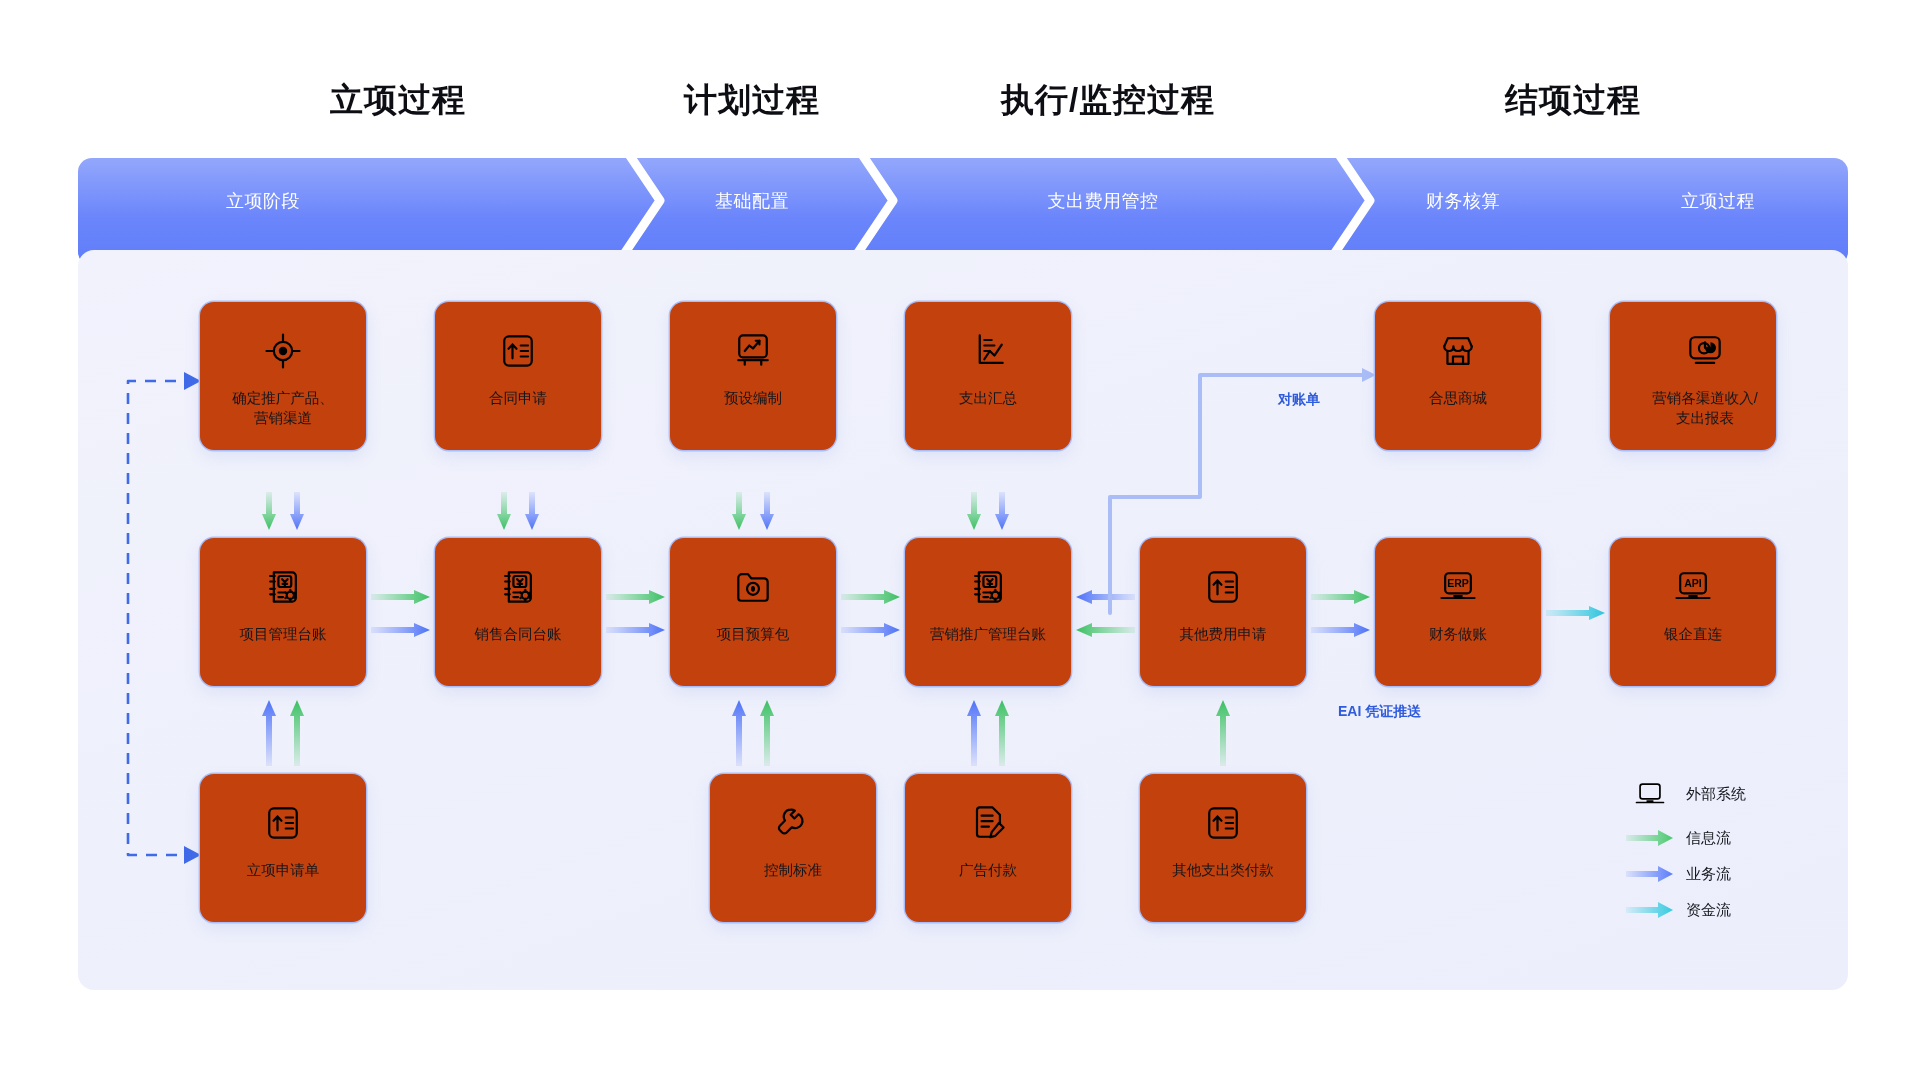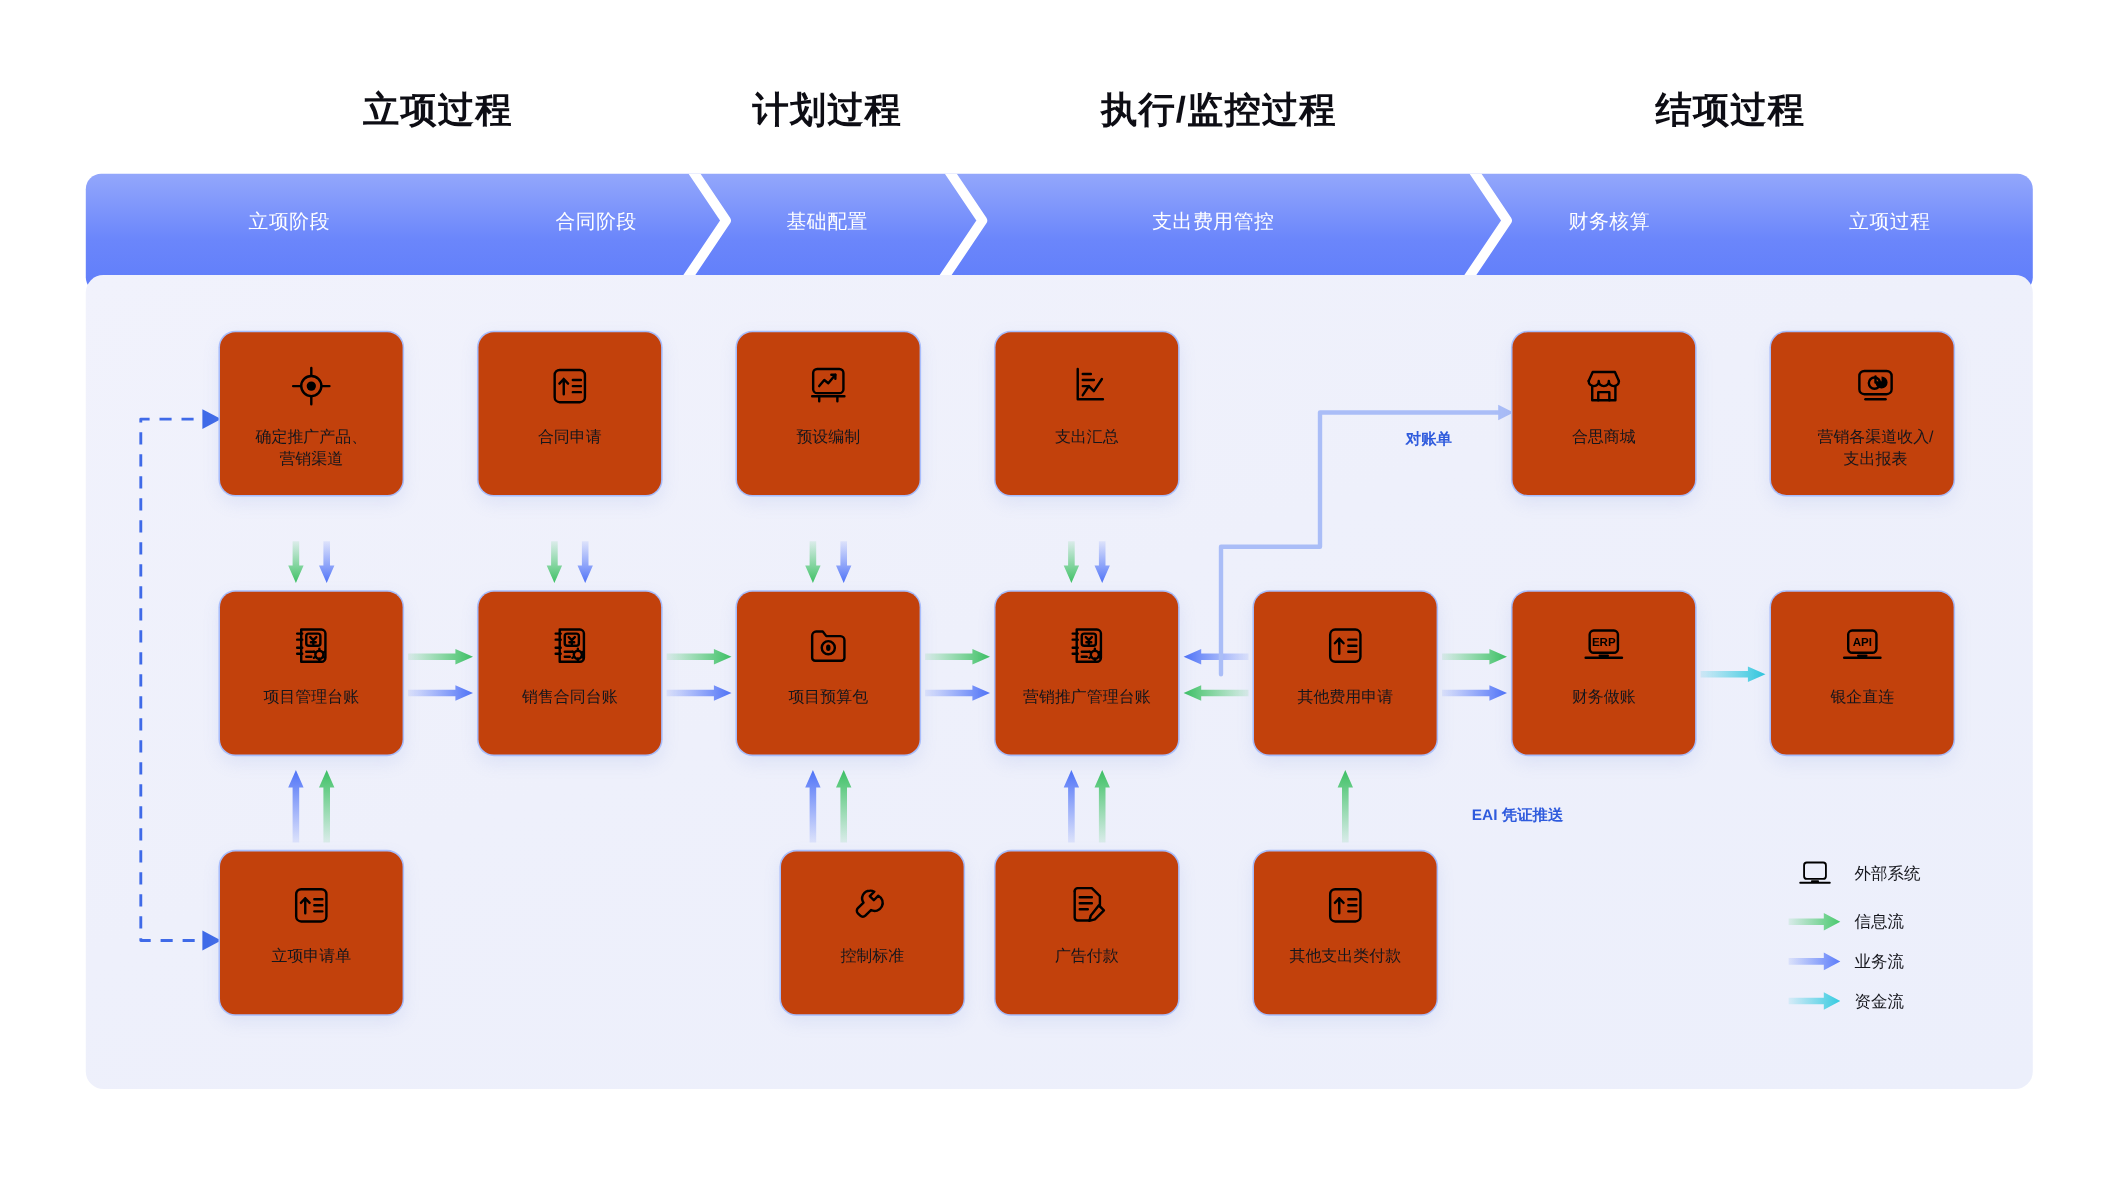--- a/index.html
+++ b/index.html
@@ -120,23 +120,20 @@
   <div class="phase-titles" id="phaseTitles" style="top: 78px;">
       <div class="phase-title" style="left: 398px;">立项过程</div>
       <div class="phase-title" style="left: 752px;">计划过程</div>
       <div class="phase-title" style="left: 1108px;">执行/监控过程</div>
       <div class="phase-title" style="left: 1573px;">结项过程</div>
     </div>
 
   <div class="banner" id="banner">
       <div class="banner-stage" style="left: 0px; width: 370px;">
         <span>立项阶段</span>
-      </div>
-      <div class="banner-stage" style="left: 370px; width: 188px;">
-        <span>合同阶段</span>
       </div>
       <div class="banner-stage" style="left: 558px; width: 232px;">
         <span>基础配置</span>
       </div>
       <div class="banner-stage" style="left: 790px; width: 470px;">
         <span>支出费用管控</span>
       </div>
       <div class="banner-stage" style="left: 1260px; width: 250px;">
         <span>财务核算</span>
       </div>
@@ -423,21 +420,21 @@
             <path d="M18 32V17M18 17l-4.3 4.6M18 17l4.3 4.6" stroke="currentColor" fill="none" stroke-width="2.4" stroke-linecap="round" stroke-linejoin="round"></path>
             <path d="M27 18h8M27 24h8M27 30h8" stroke="currentColor" fill="none" stroke-width="2.4" stroke-linecap="round" stroke-linejoin="round"></path>
           </svg>
         </div>
         <div class="lbl">其他支出类付款</div>
       </div>
     </div>
 
   <div id="wireLabelLayer">
       <div class="wire-label" style="left: 1278px; top: 391px;">对账单</div>
-      <div class="wire-label" style="left: 1338px; top: 703px; margin-top: 29px;">EAI 凭证推送</div>
+      <div class="wire-label" style="left: 1338px; top: 703px;">EAI 凭证推送</div>
     </div>
 
   <div class="legend" id="legend">
       <div class="legend-row sys">
         <div class="legend-key" style="color: rgb(0, 0, 0);">
           <svg viewBox="0 0 48 48" width="34" height="34">
             <rect x="10" y="10" width="28" height="21" rx="3.5" stroke="currentColor" fill="none" stroke-width="2.4" stroke-linecap="round" stroke-linejoin="round"></rect>
             <path d="M5 36h38" stroke="currentColor" fill="none" stroke-width="2.4" stroke-linecap="round" stroke-linejoin="round"></path>
             <path d="M20 34h8" stroke="currentColor" fill="none" stroke-width="2.4" stroke-linecap="round" stroke-linejoin="round"></path>
           </svg>

